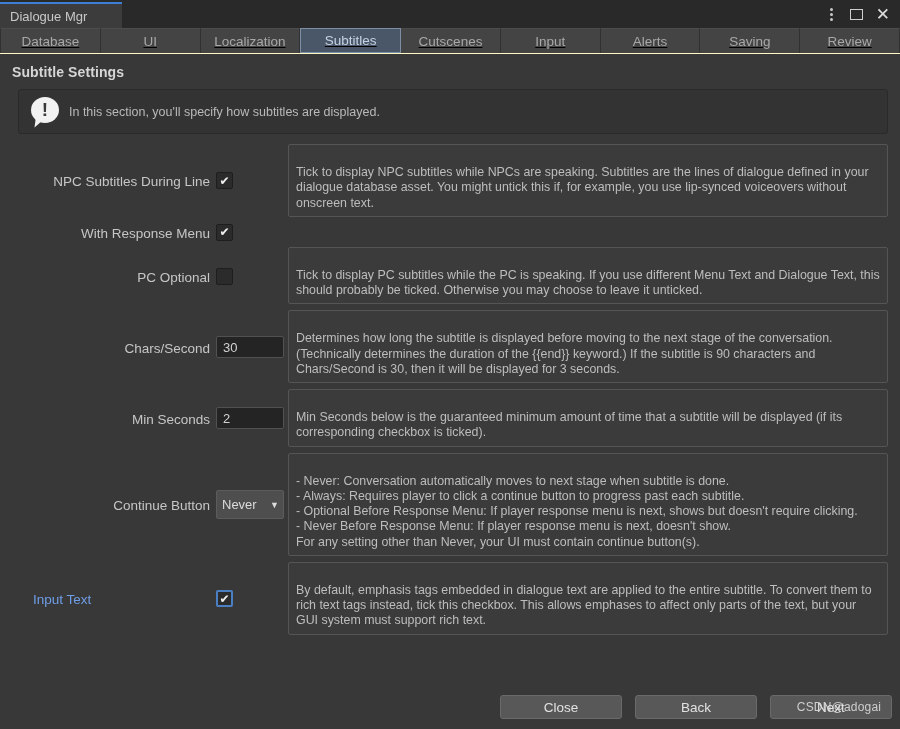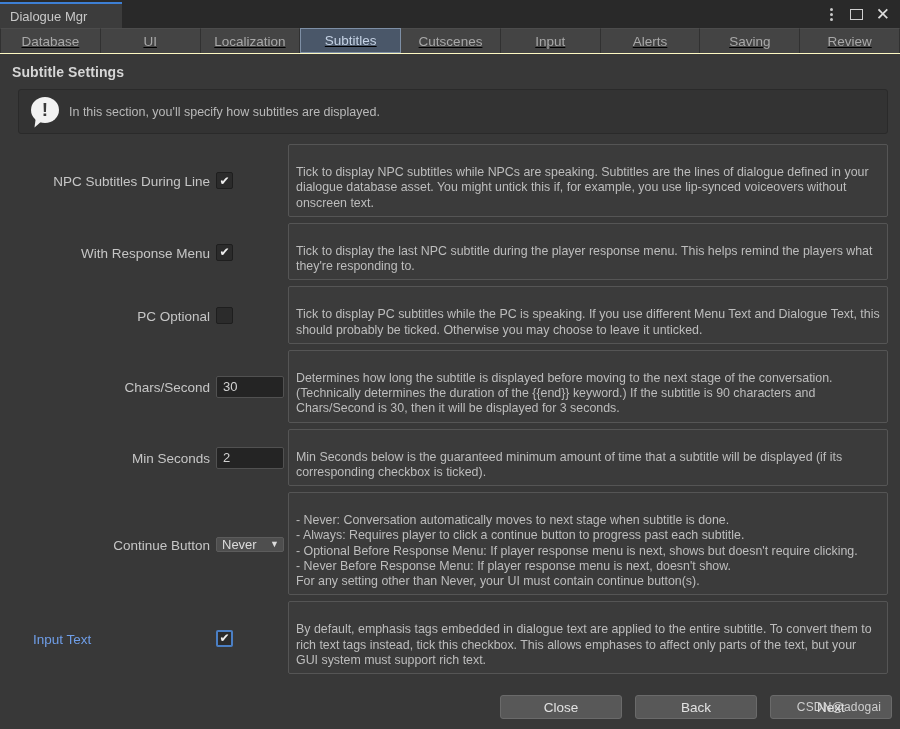--- a/index.html
+++ b/index.html
@@ -101,21 +101,21 @@
   }
   .cb.focused { border: 2px solid #4b7fc4; background: #2b2b2b; }
 
   .numfield {
     width: 68px; height: 22px; background: #242424; border: 1px solid #515151;
     border-radius: 2px; color: #d2d2d2; font-size: 13px;
     display: flex; align-items: center; padding-left: 6px;
   }
 
   .dropdown {
-    width: 68px; height: 15px; background: #4e4e4e; border: 1px solid #5c5c5c;
+    width: 68px; height: 29px; background: #4e4e4e; border: 1px solid #5c5c5c;
     border-radius: 2px; color: #dcdcdc; font-size: 13px;
     display: flex; align-items: center; position: relative;
     padding-left: 5px; overflow: hidden; cursor: pointer;
   }
   .dropdown .dd-label { overflow: hidden; white-space: nowrap; max-width: 44px; }
   .dropdown .caret {
     position: absolute; right: 4px; top: 50%; transform: translateY(-50%);
     font-size: 9px; color: #dcdcdc;
   }
 
@@ -214,21 +214,20 @@
           <div class="ctrlcell">
             <div class="cb checked"></div>
           </div>
           <div class="helpbox">Tick to display NPC subtitles while NPCs are speaking. Subtitles are the lines of dialogue defined in your dialogue database asset. You might untick this if, for example, you use lip-synced voiceovers without onscreen text.</div>
         </div>
         <div class="row">
           <div class="row-label">With Response Menu</div>
           <div class="ctrlcell">
             <div class="cb checked"></div>
           </div>
-          <div class="helpbox">Tick to display the last NPC subtitle during the player response menu. This helps remind the players what they're responding to.</div>
         </div>
         <div class="row">
           <div class="row-label">PC Optional</div>
           <div class="ctrlcell">
             <div class="cb"></div>
           </div>
           <div class="helpbox">Tick to display PC subtitles while the PC is speaking. If you use different Menu Text and Dialogue Text, this should probably be ticked. Otherwise you may choose to leave it unticked.</div>
         </div>
         <div class="row">
           <div class="row-label">Chars/Second</div>

